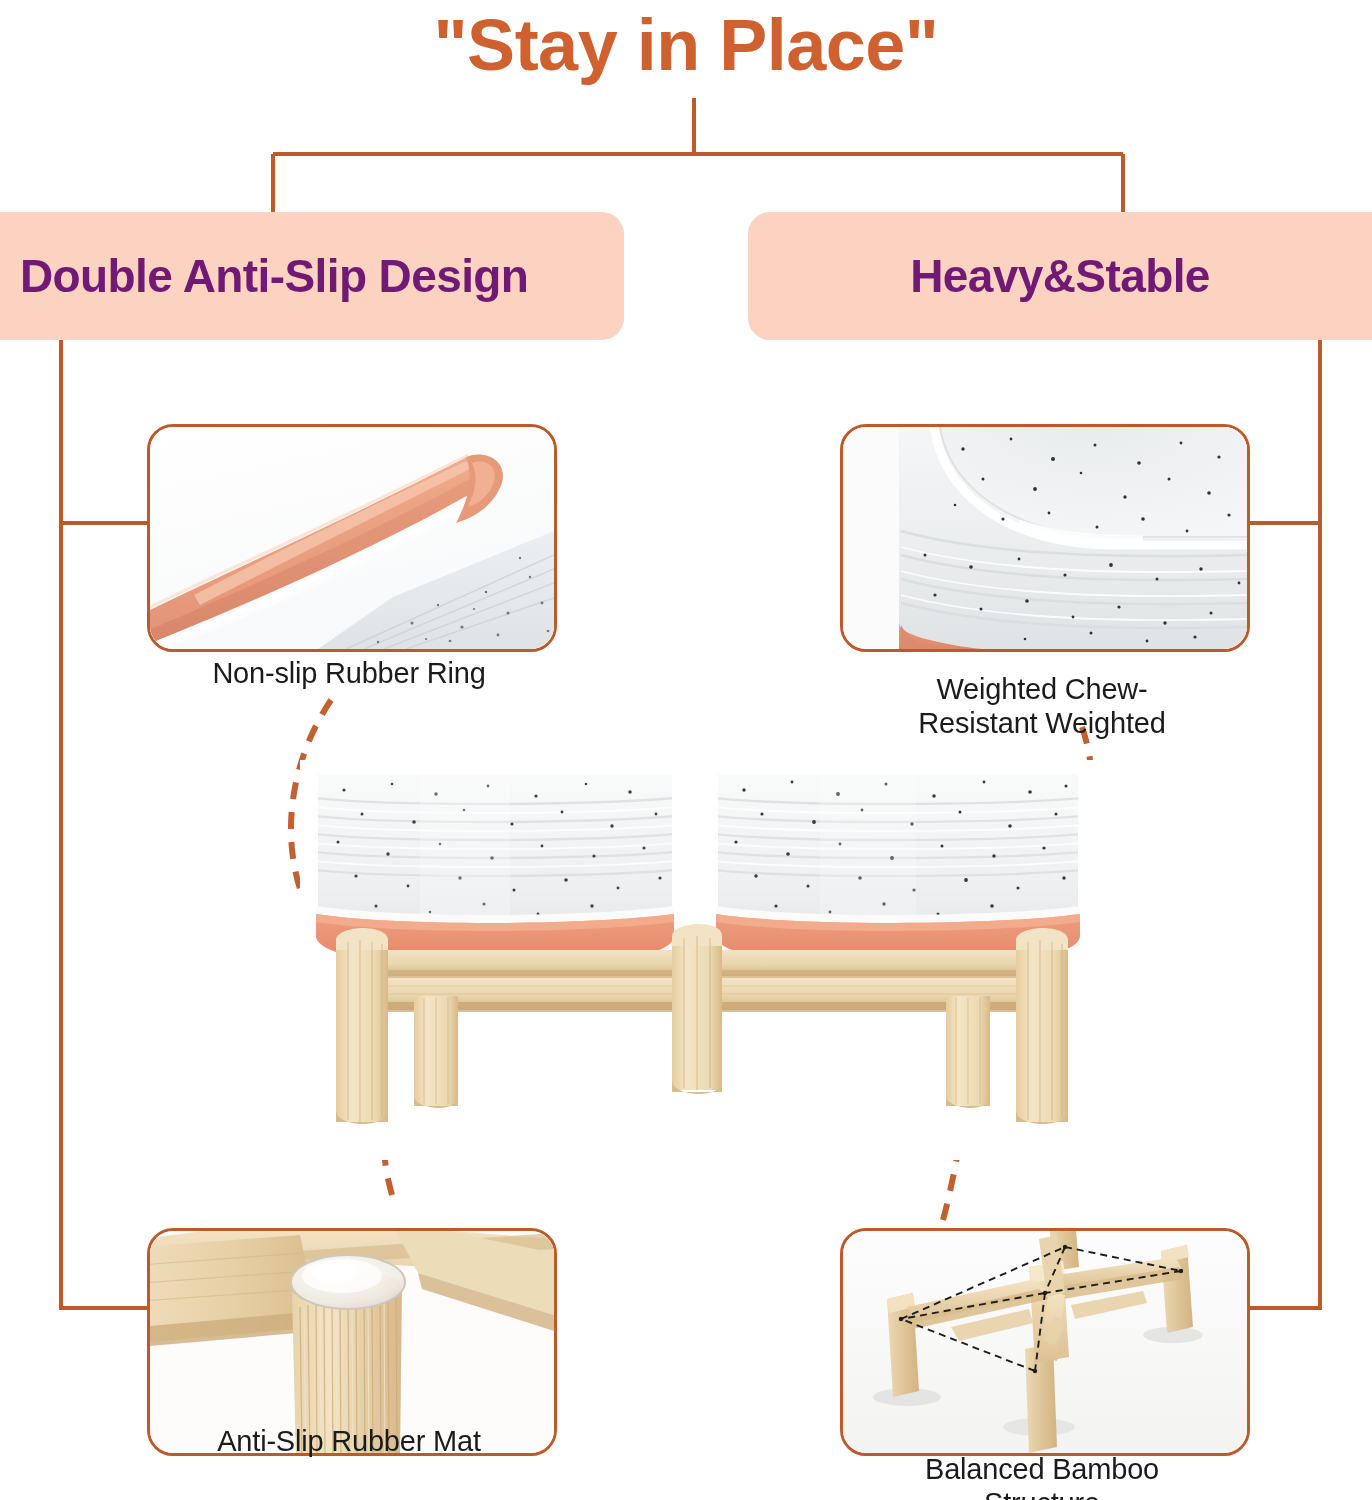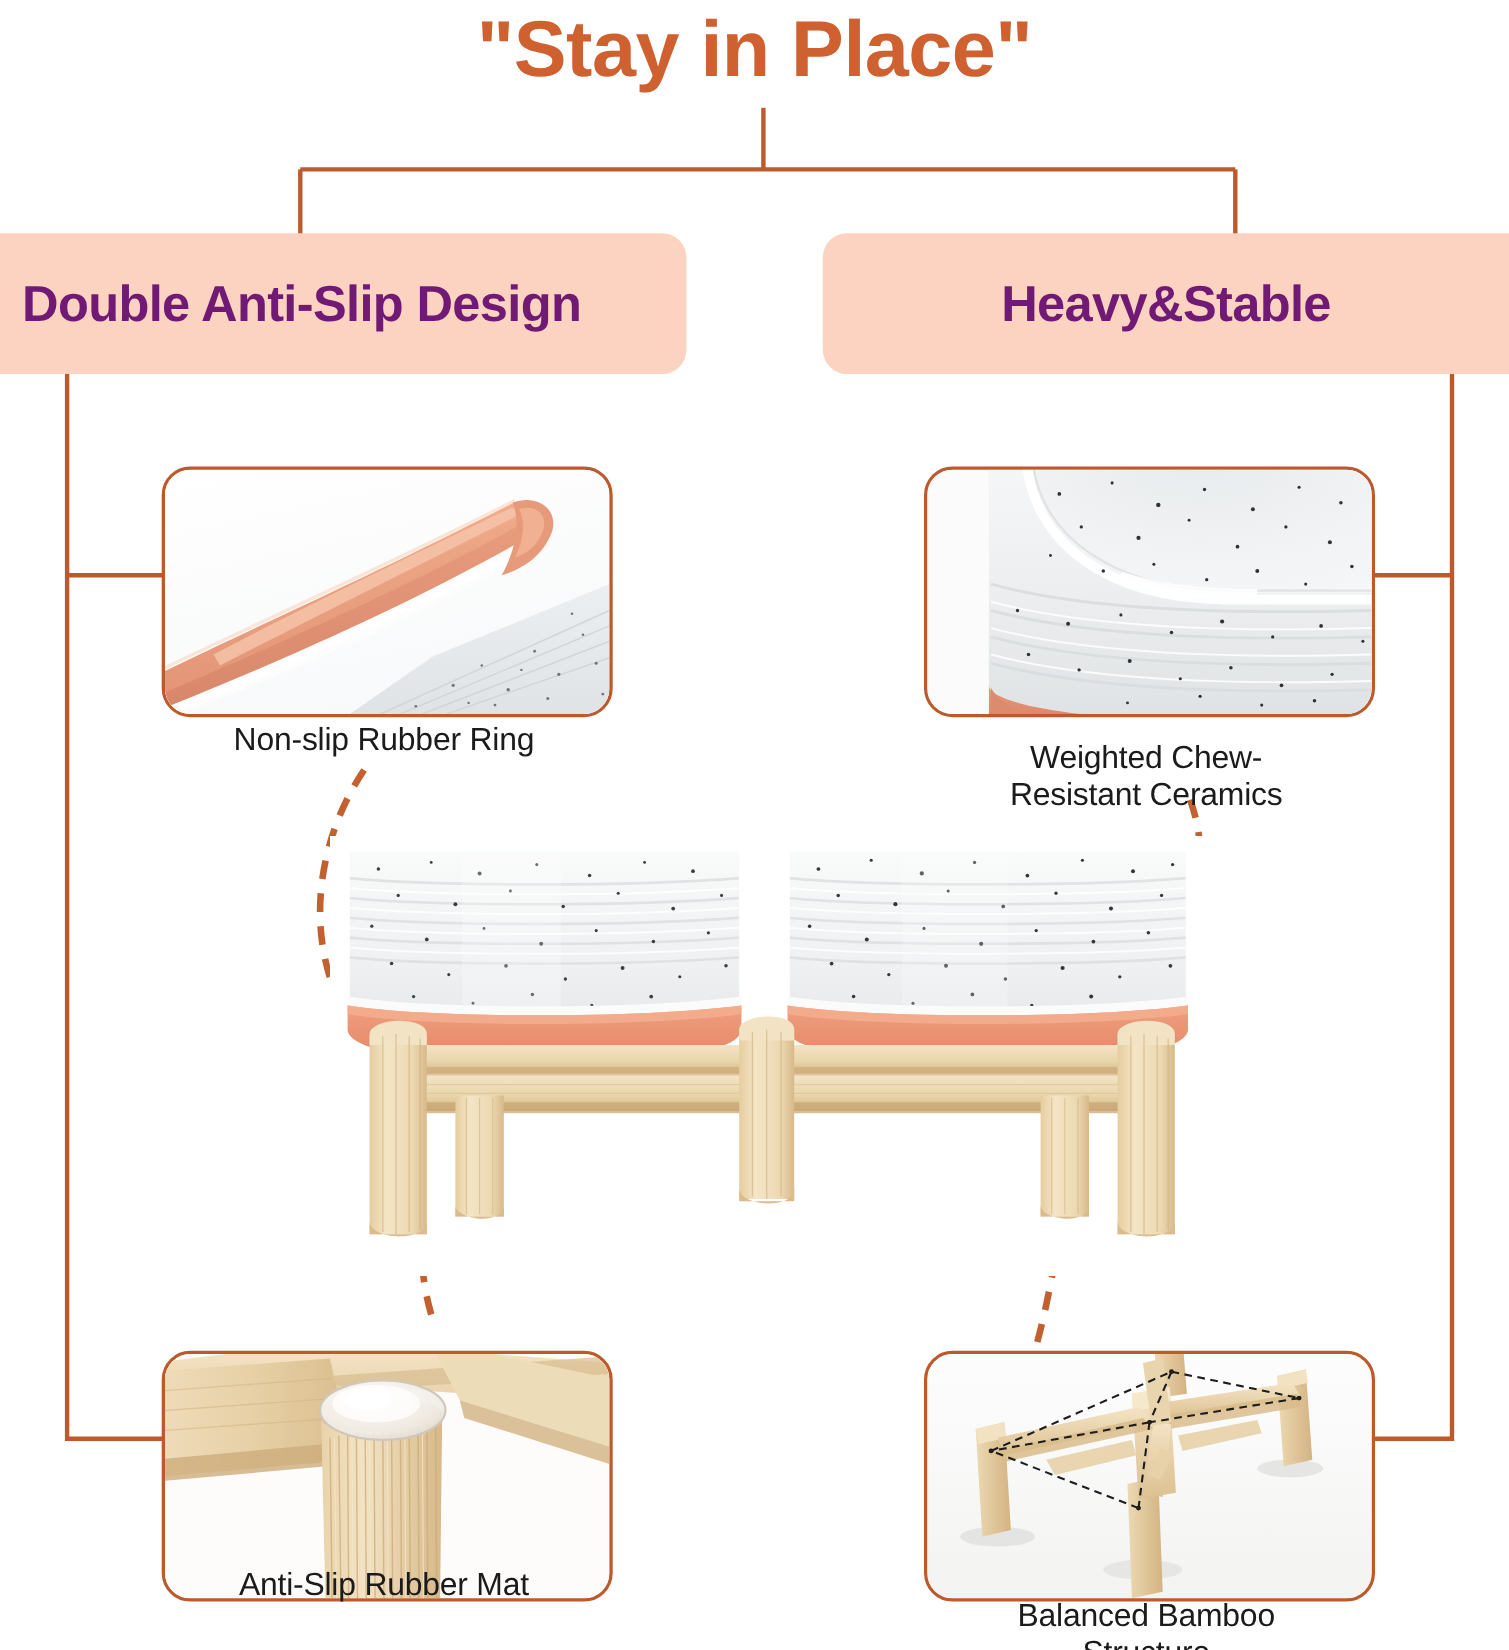--- a/index.html
+++ b/index.html
@@ -326,21 +326,21 @@
 
         <path d="M176,96 C212,108 250,112 300,112" stroke="#ffffff" stroke-width="7" fill="none" opacity="0.85"></path>
 
         <path d="M56,196 C56,214 150,228 250,228 L56,228 Z" fill="url(#baseSalm)"></path>
         <path d="M58,198 L58,228 L120,228 C88,224 64,212 58,198 Z" fill="#dc8b6e"></path>
       </g>
     </svg>
   </div>
   <div class="caption cap-tr">
     <div>Weighted Chew-</div>
-    <div>Resistant Ceramics</div>
+    <div>Resistant Weighted</div>
   </div>
 
   <div class="frame frame-bl">
     <svg class="frame-svg" viewBox="0 0 404 222" preserveAspectRatio="none">
       <defs>
         <linearGradient id="bamA" x1="0" y1="0" x2="0" y2="1">
           <stop offset="0" stop-color="#f6e6cb"></stop>
           <stop offset="1" stop-color="#e4cda3"></stop>
         </linearGradient>
         <linearGradient id="bamB" x1="0" y1="0" x2="1" y2="0">

